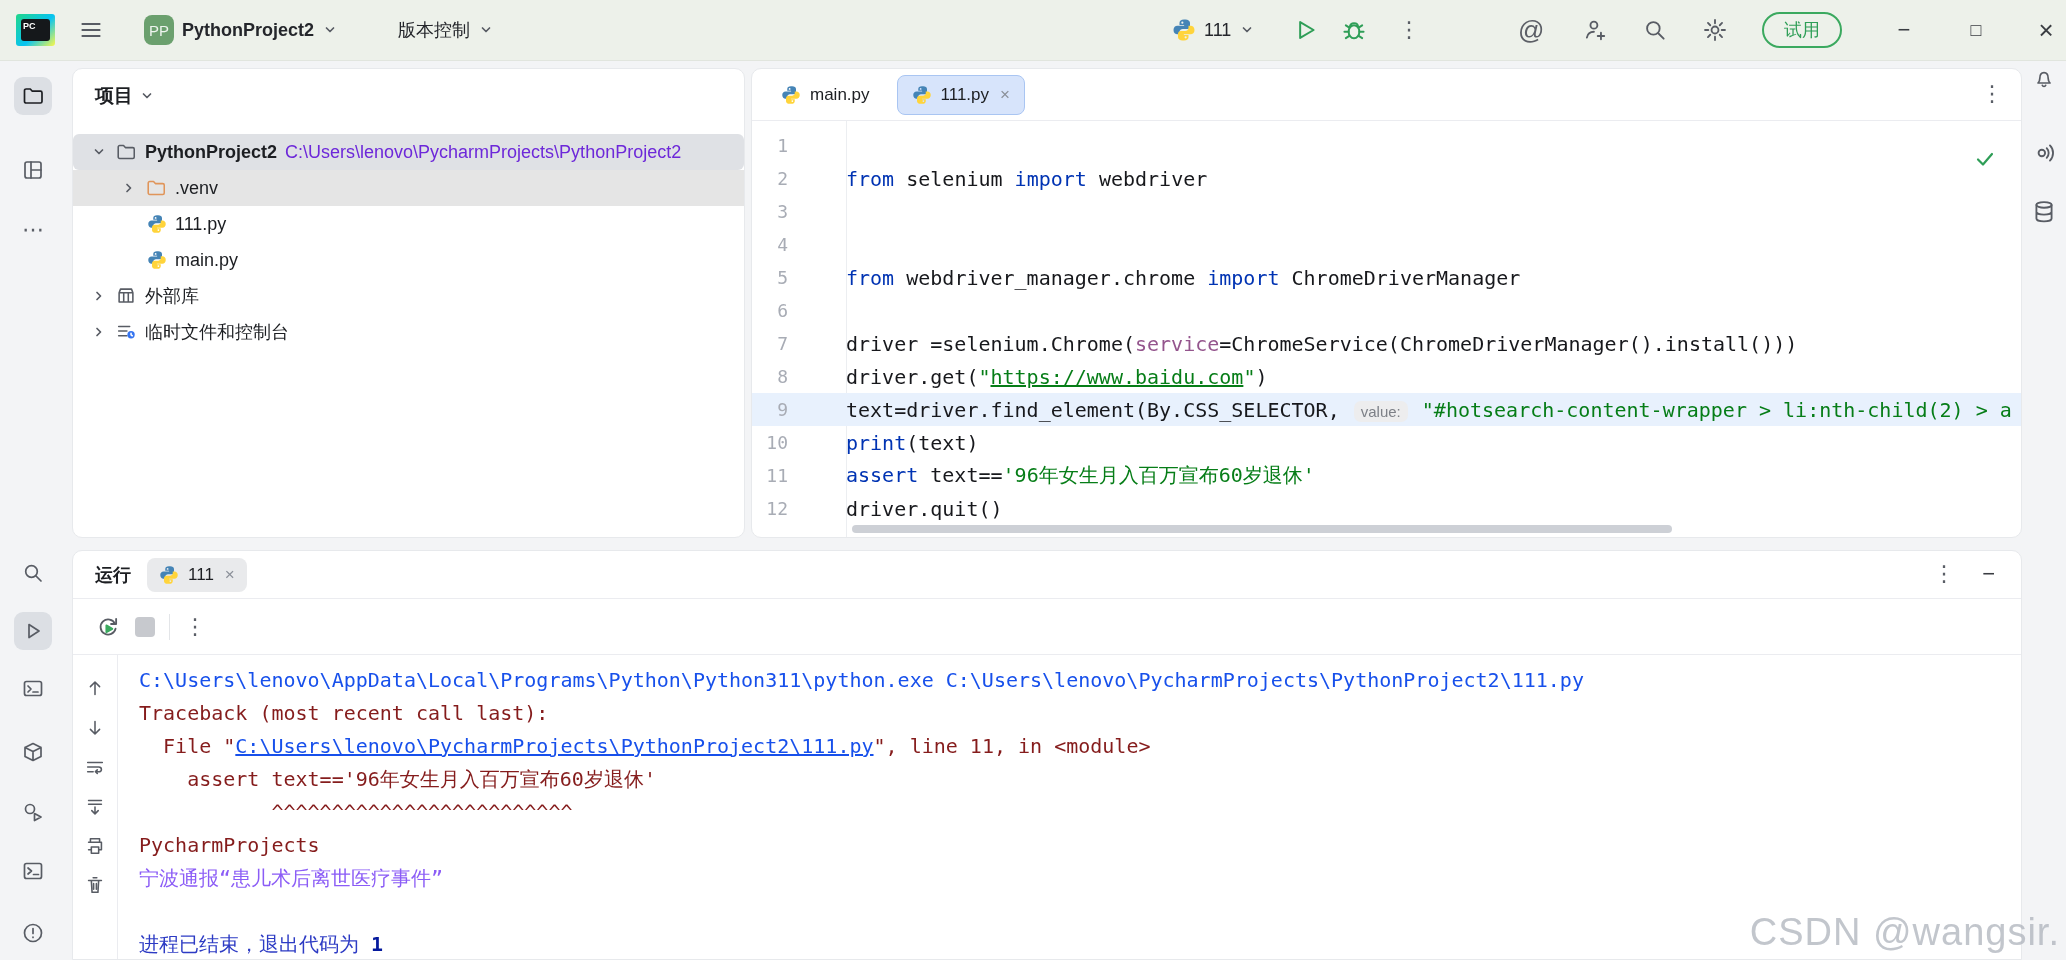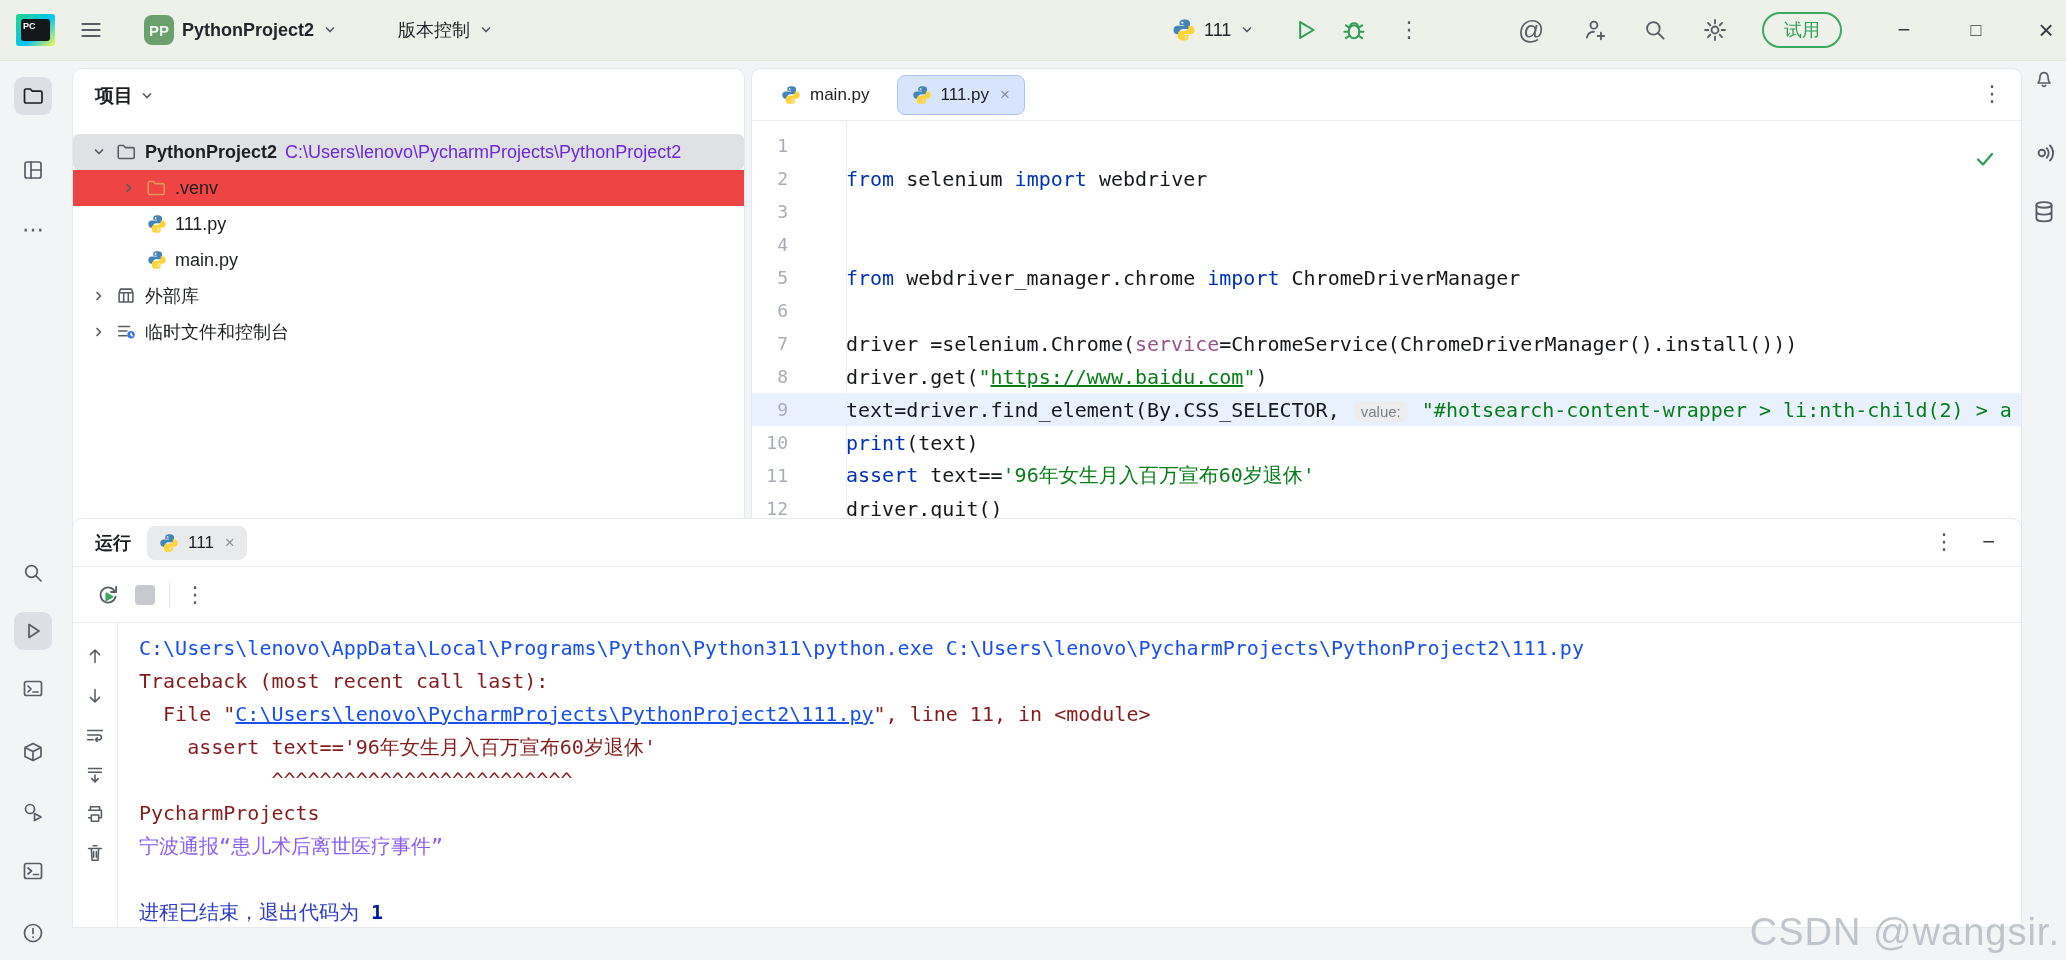--- a/index.html
+++ b/index.html
@@ -8,46 +8,46 @@
   .abs{position:absolute}
   svg.ic{stroke:#585c64;fill:none;stroke-width:1.7;stroke-linecap:round;stroke-linejoin:round}
   svg.ic.green{stroke:#2f9e57}
   svg.pyico{display:block}
   
   .titlebar{position:absolute;left:0;top:0;width:100%;height:60px;background:#edf1ea;border-bottom:1px solid #e1e5de}
   .tb{position:absolute;top:0;height:60px;display:flex;align-items:center;gap:8px}
   .logo{width:39px;height:32px;border-radius:3px;background:linear-gradient(135deg,#21d789,#07c3f2 55%,#fcf84a);position:relative}
   .logo .inner{position:absolute;inset:5px;background:#15181b;border-radius:3px;color:#fff;
        font-size:9px;font-weight:bold;display:flex;align-items:flex-start;justify-content:flex-start;padding:2px}
-  .ppbadge{width:30px;height:30px;border-radius:8px;background:#6ba06e;color:#eef4ee;font-weight:bold;
+  .ppbadge{width:30px;height:30px;border-radius:8px;background:#6ba06e;color:#eef4ee;font-weight:normal;
        font-size:15px;display:flex;align-items:center;justify-content:center}
   .tbtext{font-size:18px;color:#24262b}
   .tbtext.b{font-weight:600}
   .pill{border:2px solid #3ba95f;color:#2f9e57;border-radius:18px;font-size:18px;padding:4px 20px;background:transparent}
   .winbtn{font-size:22px;color:#3a3d42;width:44px;text-align:center}
   .dots{color:#5a5e66;font-size:22px;line-height:1}
   
   .stripe-l{position:absolute;left:0;top:60px;bottom:0;width:66px}
   .stripe-r{position:absolute;right:0;top:60px;bottom:0;width:44px}
   .sicon{position:absolute;left:50%;transform:translate(-50%,-50%);width:38px;height:38px;border-radius:9px;
        display:flex;align-items:center;justify-content:center}
   .sicon.sel{background:#dcdfe4}
   .stripe-r .sicon{width:34px;height:34px}
   
   .card{position:absolute;background:#fff;border:1px solid #e7e9ec;border-radius:10px;box-sizing:border-box;overflow:hidden}
   #project-card{left:72px;top:68px;width:673px;height:470px}
   #editor-card{left:751px;top:68px;width:1271px;height:470px}
-  #run-card{left:72px;top:518px;width:1950px;height:410px;border-radius:10px 10px 0 0}
+  #run-card{left:72px;top:550px;width:1950px;height:410px;border-radius:10px 10px 0 0}
   
   .pheader{position:absolute;left:22px;top:14px;display:flex;align-items:center;gap:6px;font-size:19px;font-weight:700}
   .trow{position:absolute;left:0;right:0;height:36px;display:flex;align-items:center;gap:8px;font-size:18px}
   .trow .tl{white-space:nowrap}
   .trow .b{font-weight:700}
   .trow.sel{background:#dfe1e5;border-radius:6px}
-  .trow.venvhl{background:#ef4444}
+  .trow.venvhl{background:#e5e5e5}
   .tpath{color:#6d28d9;white-space:nowrap}
   .fold-orange{color:#e0955a}
   .fold-gray{color:#585c64}
   
   .tabbar{position:absolute;left:0;top:0;right:0;height:52px;display:flex;align-items:center;gap:12px;padding-left:14px;
        border-bottom:1px solid #ebecf0;box-sizing:border-box}
   .etab{display:flex;align-items:center;gap:9px;height:38px;padding:0 14px;border-radius:8px;font-size:17px;border:1px solid transparent}
   .etab.active{background:#d7e4fb;border-color:#a9c5f2}
   .tabclose{color:#8b9099;font-size:17px;margin-left:2px}
   .editor-body{position:absolute;left:0;top:52px;right:0;bottom:0;font-family:"DejaVu Sans Mono","Liberation Mono",monospace;font-size:20px}

